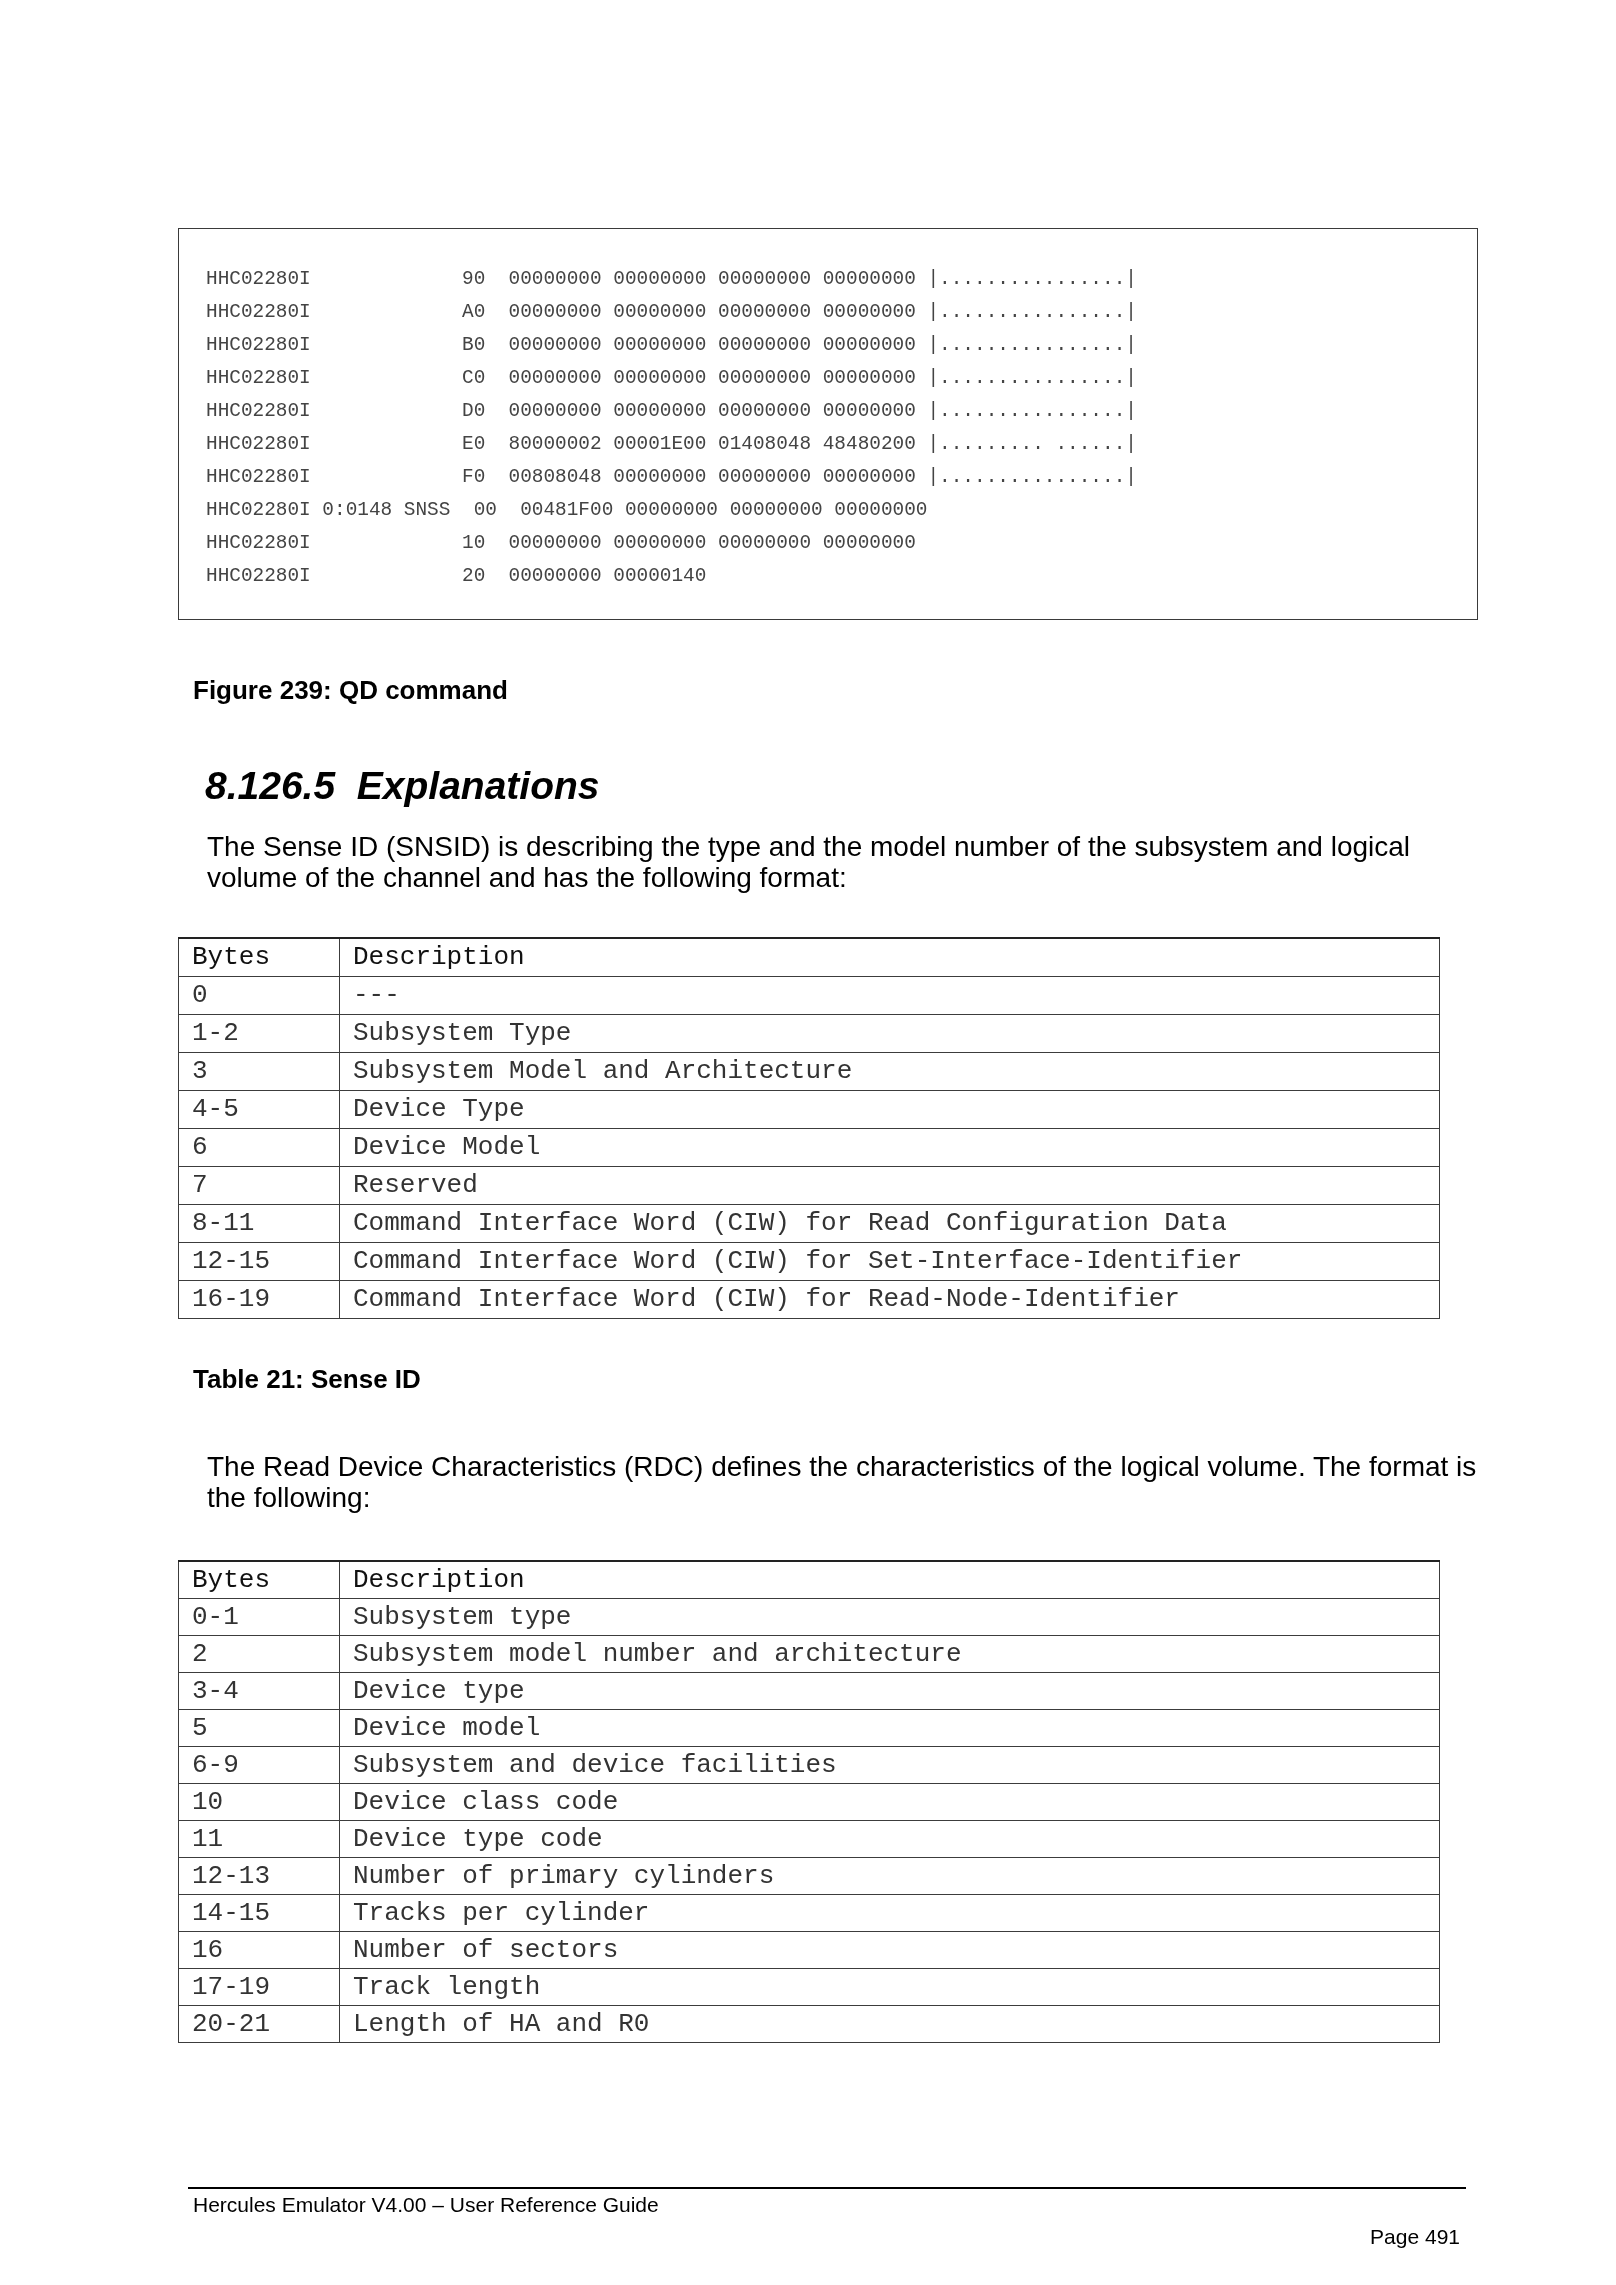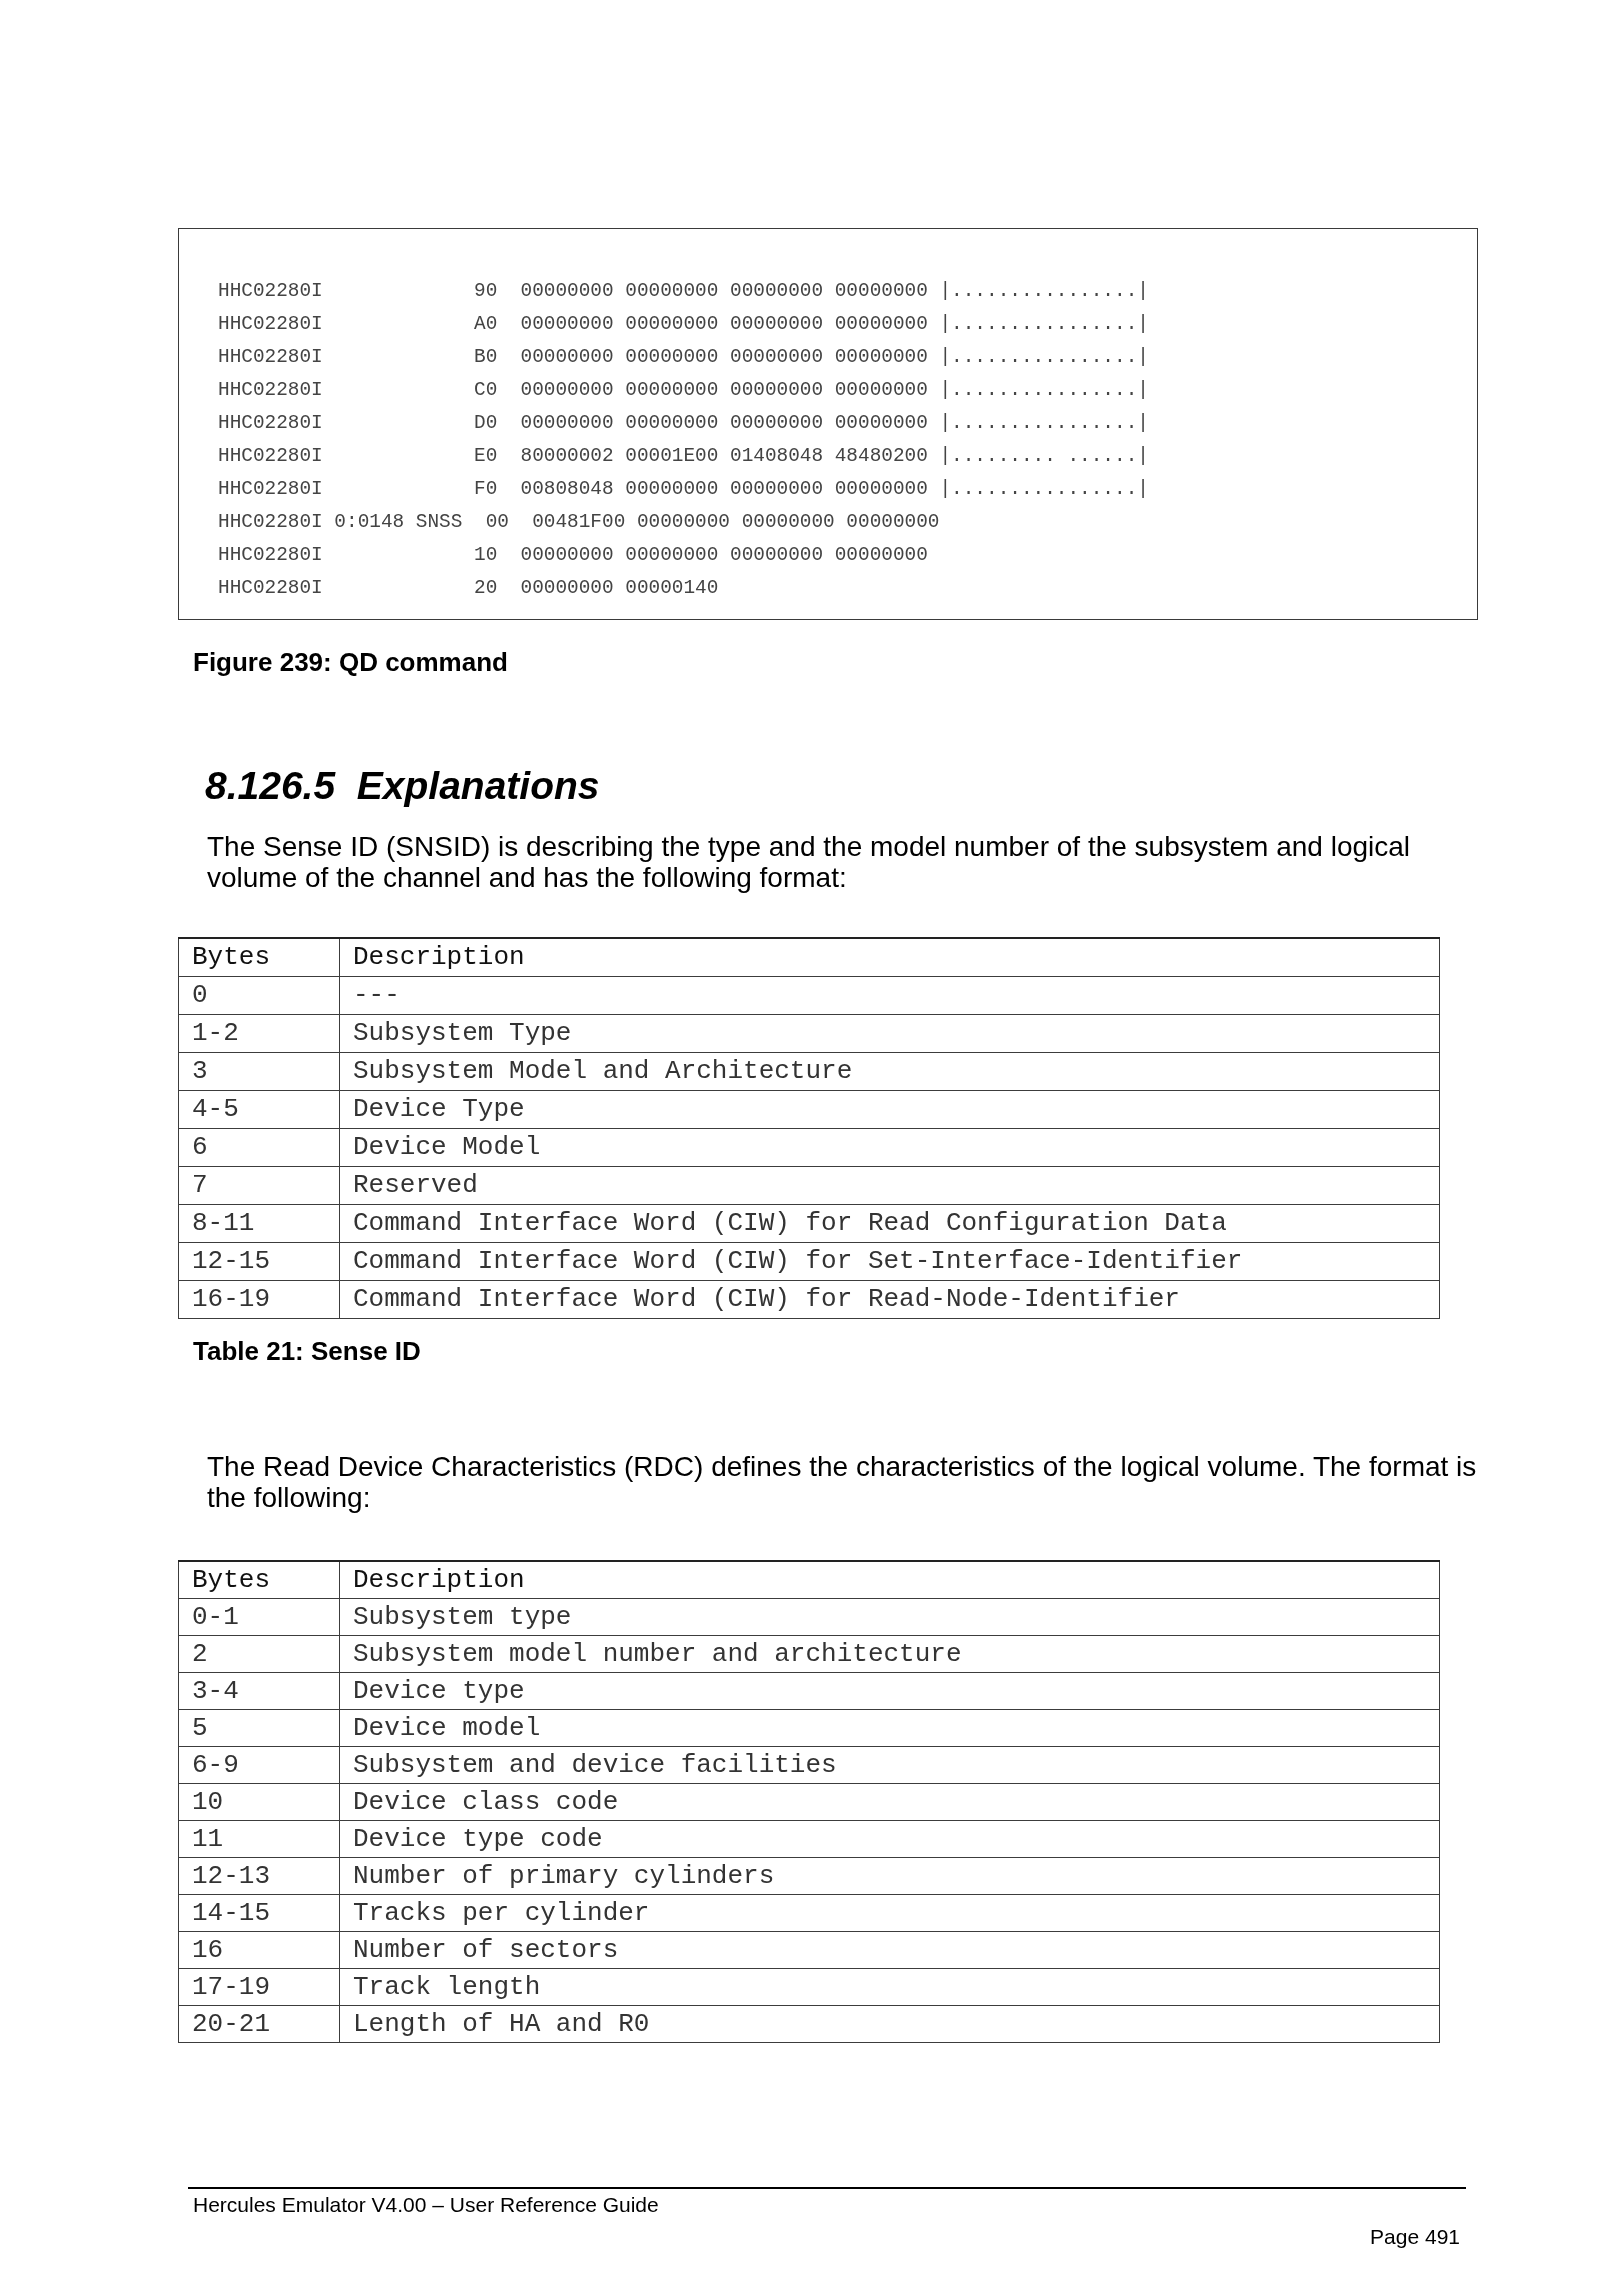--- a/index.html
+++ b/index.html
@@ -23,21 +23,21 @@
       top: 228px;
       width: 1300px;
       height: 392px;
       border: 1.9px solid #3a3a3a;
       box-sizing: border-box;
     }
     .code-lines {
       position: absolute;
       left: 27px;
       top: 34px;
-      margin: 12px;
+      margin: 0;
       padding: 0;
       list-style: none;
     }
     .code-line {
       font-family: "Liberation Mono", monospace;
       font-size: 19.4px;
       line-height: 33px;
       height: 33px;
       white-space: pre;
       color: #444444;
@@ -46,20 +46,21 @@
 
     
     .caption {
       position: absolute;
       left: 193px;
       font-family: "Liberation Sans", sans-serif;
       font-weight: bold;
       font-size: 26px;
       line-height: 30px;
       white-space: nowrap;
+      margin-top: 28px;
     }
 
     
     .section-heading {
       position: absolute;
       left: 193px;
       top: 750px;
       margin: 12px;
       font-family: "Liberation Sans", sans-serif;
       font-weight: bold;

